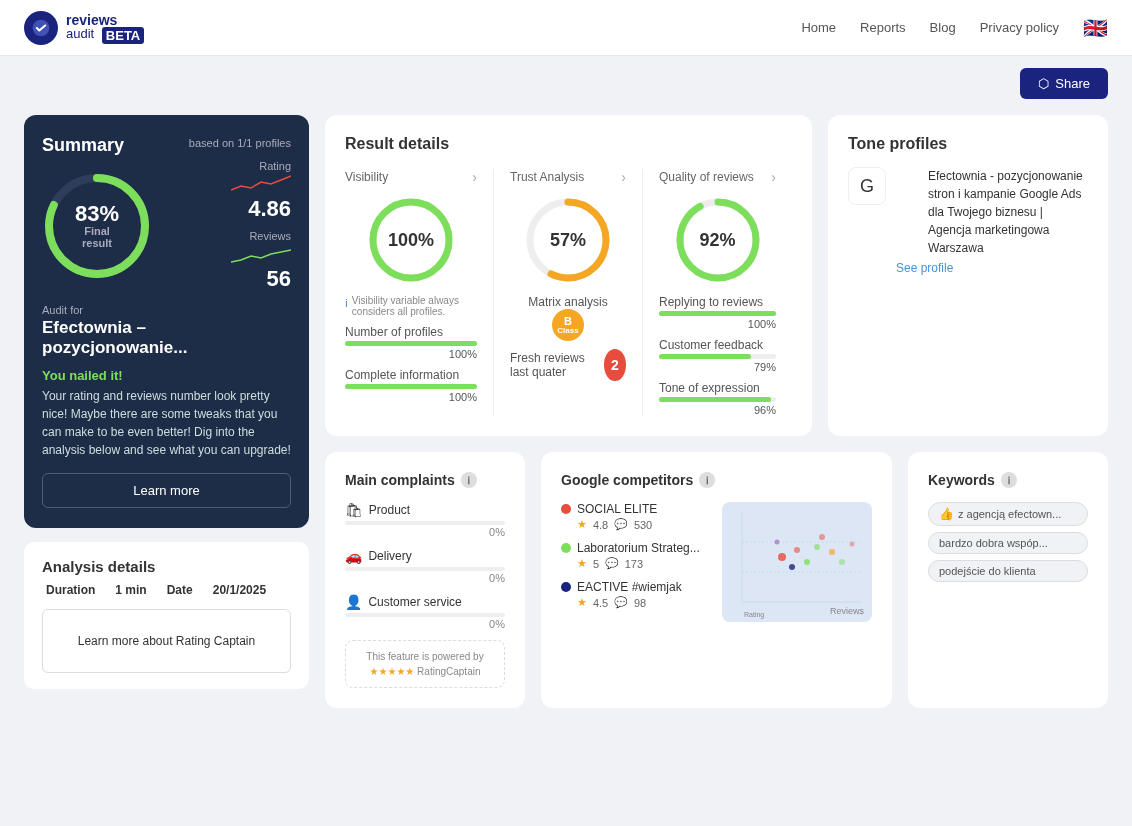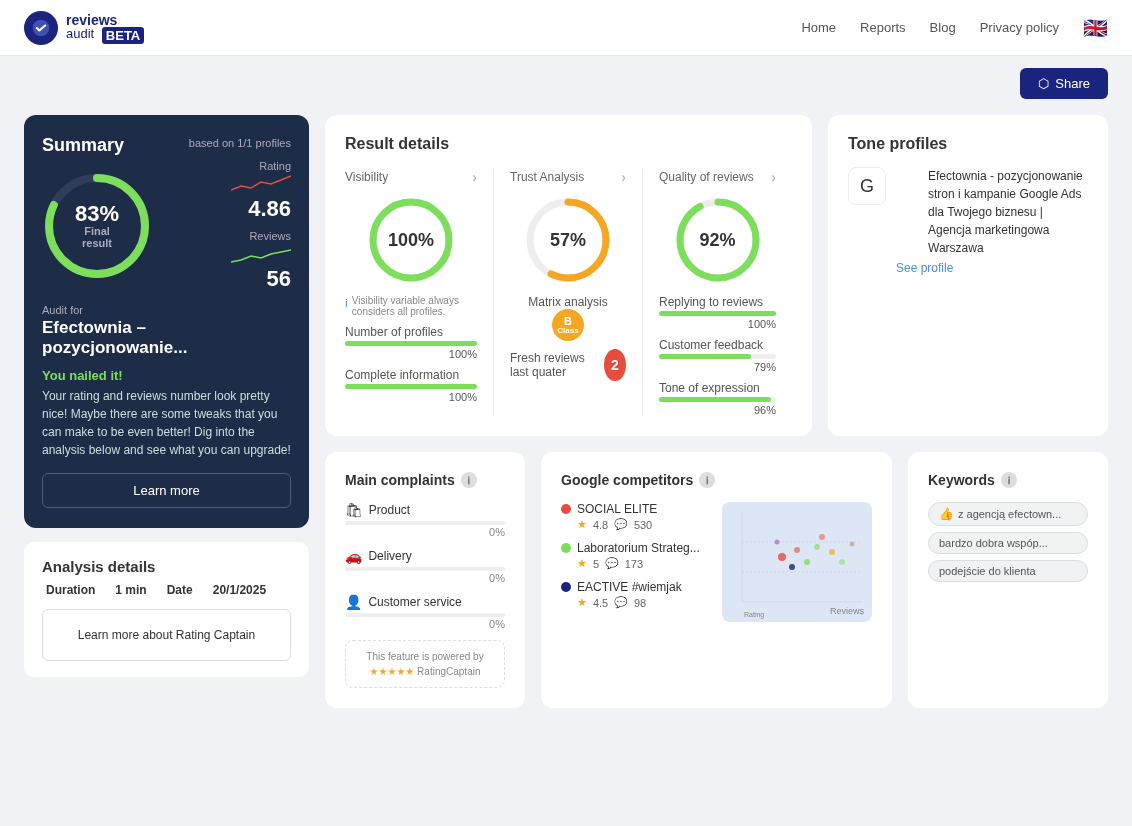--- a/index.html
+++ b/index.html
@@ -42,21 +42,21 @@
     .audit-for { font-size: 11px; color: #aab; margin-top: 12px; }
     .audit-name { font-size: 17px; font-weight: 700; color: #fff; margin-top: 2px; }
     .yay { color: #7dde5b; font-weight: 700; font-size: 13px; margin-top: 10px; }
     .yay-desc { font-size: 12px; color: #cdd; line-height: 1.5; margin-top: 4px; }
     .learn-more-btn { width: 100%; margin-top: 14px; background: transparent; border: 1.5px solid #4a5d7a; color: #fff; padding: 9px; border-radius: 6px; cursor: pointer; font-size: 13px; }
 
     .analysis-card { background: #fff; border-radius: 10px; padding: 16px 18px; }
     .analysis-title { font-size: 15px; font-weight: 700; margin-bottom: 8px; }
     .analysis-row { display: flex; gap: 16px; font-size: 12px; color: #666; margin-bottom: 12px; }
     .analysis-row span { font-weight: 600; color: #333; margin-left: 4px; }
-    .rating-captain-btn { width: 100%; background: transparent; border: 1.5px solid #ddd; color: #333; padding: 18px; border-radius: 6px; cursor: pointer; font-size: 12px; }
+    .rating-captain-btn { width: 100%; background: transparent; border: 1.5px solid #ddd; color: #333; padding: 24px; border-radius: 6px; cursor: pointer; font-size: 12px; }
 
     
     .right-content { display: flex; flex-direction: column; gap: 16px; }
 
     
     .top-row { display: grid; grid-template-columns: 1fr 280px; gap: 16px; }
 
     .card { background: #fff; border-radius: 12px; padding: 20px; }
 
     .result-details-title { font-size: 16px; font-weight: 700; margin-bottom: 16px; }

